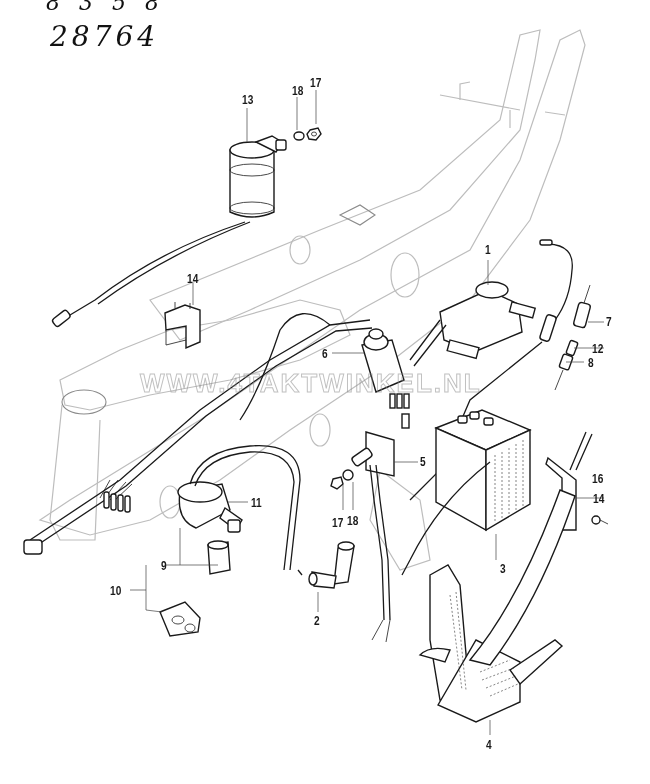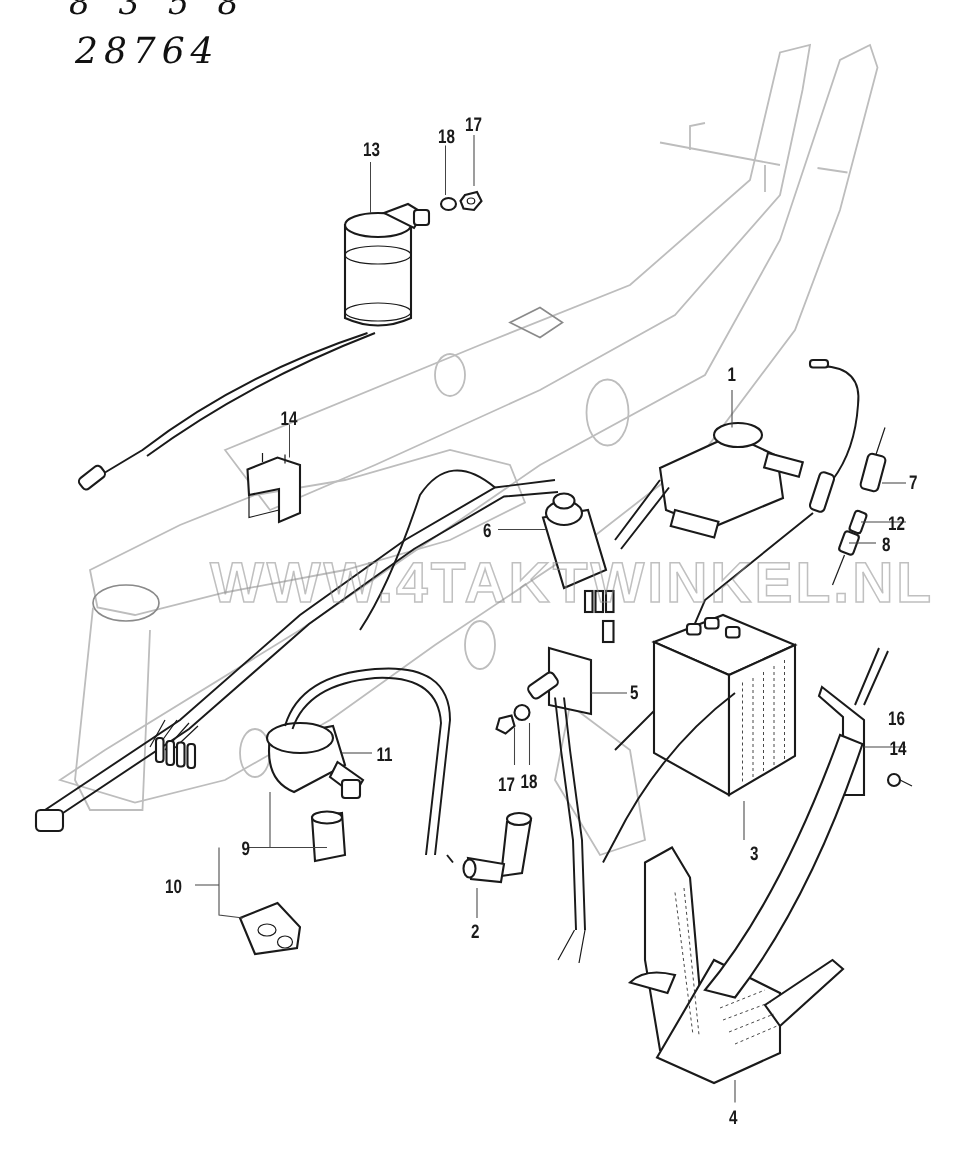--- a/index.html
+++ b/index.html
@@ -1,22 +1,22 @@
 <!DOCTYPE html>
 <html><head>
 <meta charset="utf-8">
 <style>
   html, body { margin:0; padding:0; background:#ffffff; }
   body { width:650px; height:784px; overflow:hidden; position:relative; font-family:"Liberation Sans", sans-serif; }
   #stage { position:absolute; left:0; top:0; width:594px; height:784px; }
   .hand { position:absolute; font-family:"DejaVu Serif", serif; font-style:italic; color:#111; }
   .hand-top { left:46px; top:-10px; font-size:22px; letter-spacing:6px; }
-  .hand-num { left:50px; top:20px; font-size:24px; letter-spacing:4px; }
+  .hand-num { left:50px; top:20px; font-size:28px; letter-spacing:4px; }
   .callout { position:absolute; font-family:"Liberation Sans Narrow","Liberation Sans", sans-serif; font-size:13px; font-weight:bold; color:#1a1a1a; transform:scaleX(0.78); transform-origin:left top; line-height:1; }
-  .watermark { position:absolute; left:140px; top:368px; font-family:"Liberation Sans", sans-serif; font-size:38px; font-weight:bold; letter-spacing:2px; color:rgba(255,255,255,0.0); -webkit-text-stroke:1px rgba(140,140,140,0.55); white-space:nowrap; }
+  .watermark { position:absolute; left:140px; top:368px; font-family:"Liberation Sans", sans-serif; font-size:26px; font-weight:bold; letter-spacing:2px; color:rgba(255,255,255,0.0); -webkit-text-stroke:1px rgba(140,140,140,0.55); white-space:nowrap; }
   svg .frame { fill:none; stroke:#bdbdbd; stroke-width:1.2; }
   svg .frame-d { fill:none; stroke:#8a8a8a; stroke-width:1.1; }
   svg .part { fill:#fff; stroke:#1a1a1a; stroke-width:1.4; }
   svg .partl { fill:none; stroke:#1a1a1a; stroke-width:1.3; }
   svg .thin { fill:none; stroke:#1a1a1a; stroke-width:0.8; }
   svg .leader { fill:none; stroke:#444; stroke-width:0.7; }
   svg .hatch { fill:none; stroke:#333; stroke-width:0.6; stroke-dasharray:2 2; }
 </style>
 </head>
 <body>

